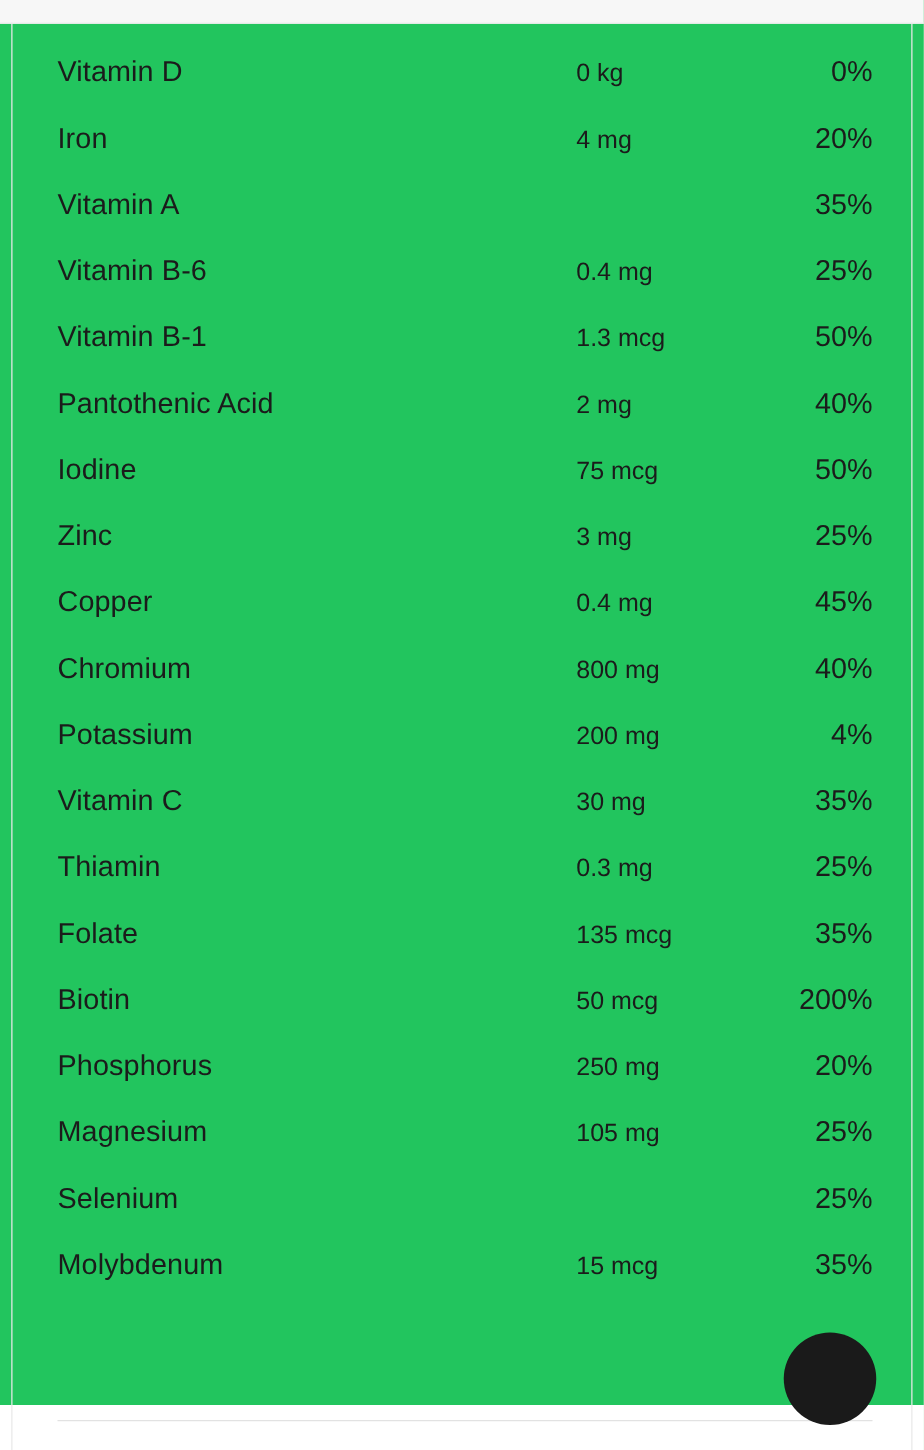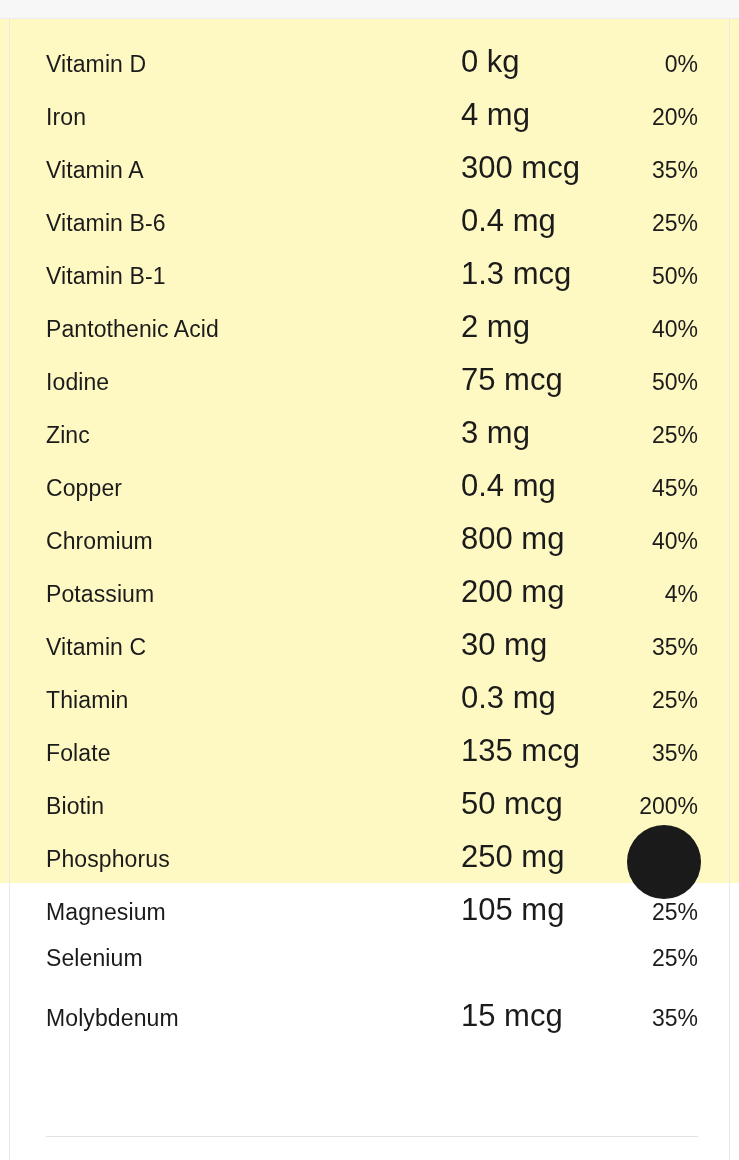--- a/index.html
+++ b/index.html
@@ -11,22 +11,22 @@
     width: 739px;
     height: 1160px;
     font-family: "Liberation Sans", sans-serif;
     color: #111111;
     overflow: hidden;
     position: relative;
   }
   .page {
     position: relative;
     width: 739px;
-    height: 883px;
-    background: #fef9c3;
+    height: 1124px;
+    background: #22c55e;
     box-sizing: border-box;
   }
   .top-strip {
     position: absolute;
     top: 0;
     left: 0;
     width: 739px;
     height: 18px;
     background: #f7f7f7;
     border-bottom: 1px solid #ededed;
@@ -60,21 +60,21 @@
   }
   .nutrient-name {
     flex: 0 0 415px;
     font-size: 23px;
     letter-spacing: 0.1px;
     color: #1b1b1b;
     white-space: nowrap;
   }
   .nutrient-amount {
     flex: 0 0 145px;
-    font-size: 31px;
+    font-size: 20px;
     color: #1b1b1b;
     white-space: nowrap;
   }
   .nutrient-dv {
     flex: 1 1 auto;
     font-size: 23px;
     color: #1b1b1b;
     text-align: right;
     white-space: nowrap;
   }
@@ -113,21 +113,20 @@
         <div class="nutrient-amount">0 kg</div>
         <div class="nutrient-dv">0%</div>
       </div>
       <div class="nutrient-row">
         <div class="nutrient-name">Iron</div>
         <div class="nutrient-amount">4 mg</div>
         <div class="nutrient-dv">20%</div>
       </div>
       <div class="nutrient-row">
         <div class="nutrient-name">Vitamin A</div>
-        <div class="nutrient-amount">300 mcg</div>
         <div class="nutrient-dv">35%</div>
       </div>
       <div class="nutrient-row">
         <div class="nutrient-name">Vitamin B-6</div>
         <div class="nutrient-amount">0.4 mg</div>
         <div class="nutrient-dv">25%</div>
       </div>
       <div class="nutrient-row">
         <div class="nutrient-name">Vitamin B-1</div>
         <div class="nutrient-amount">1.3 mcg</div>

